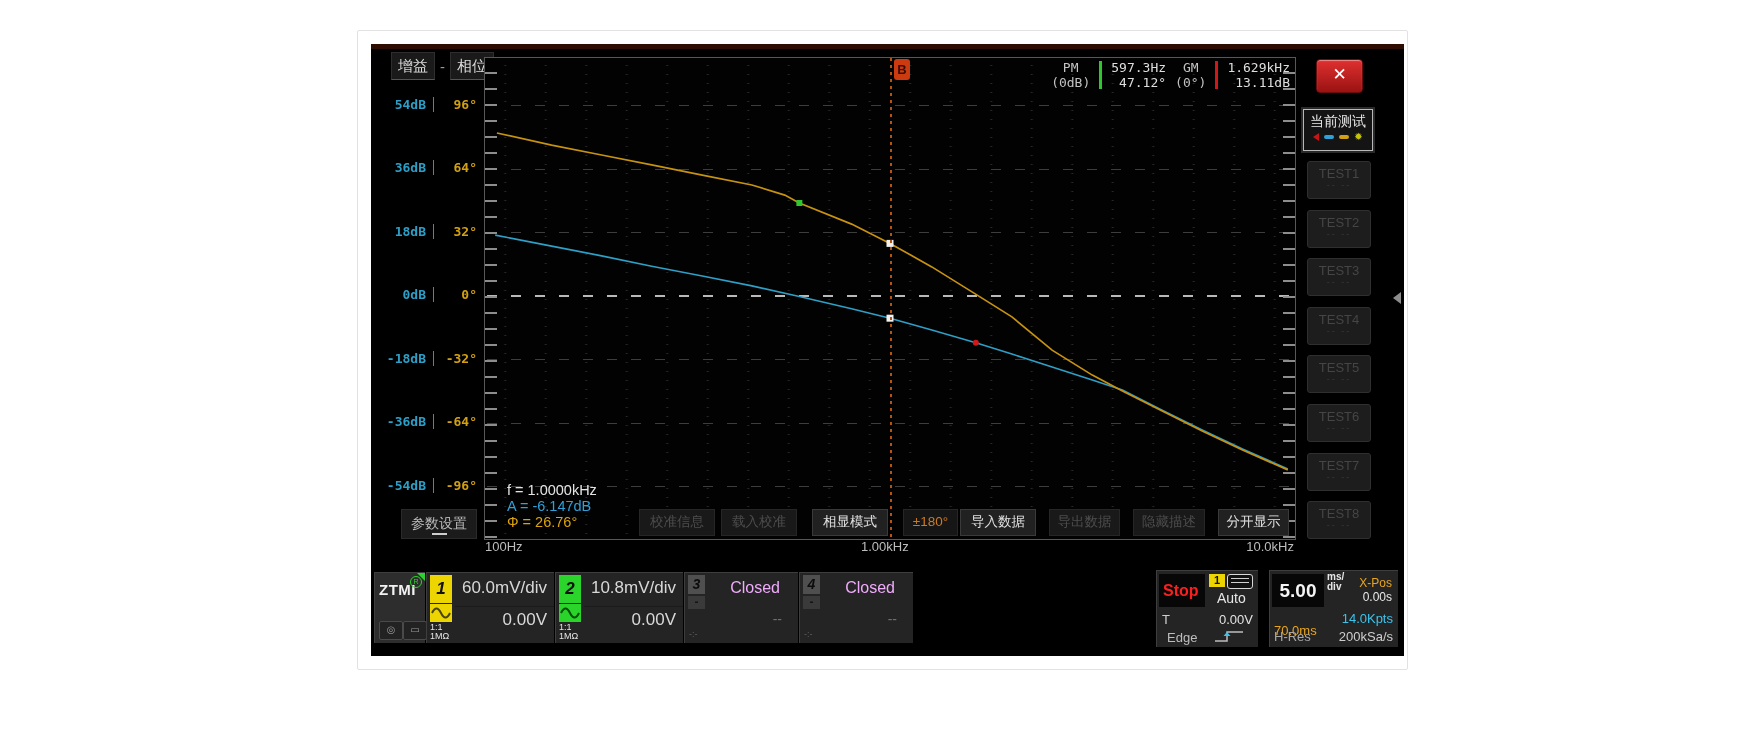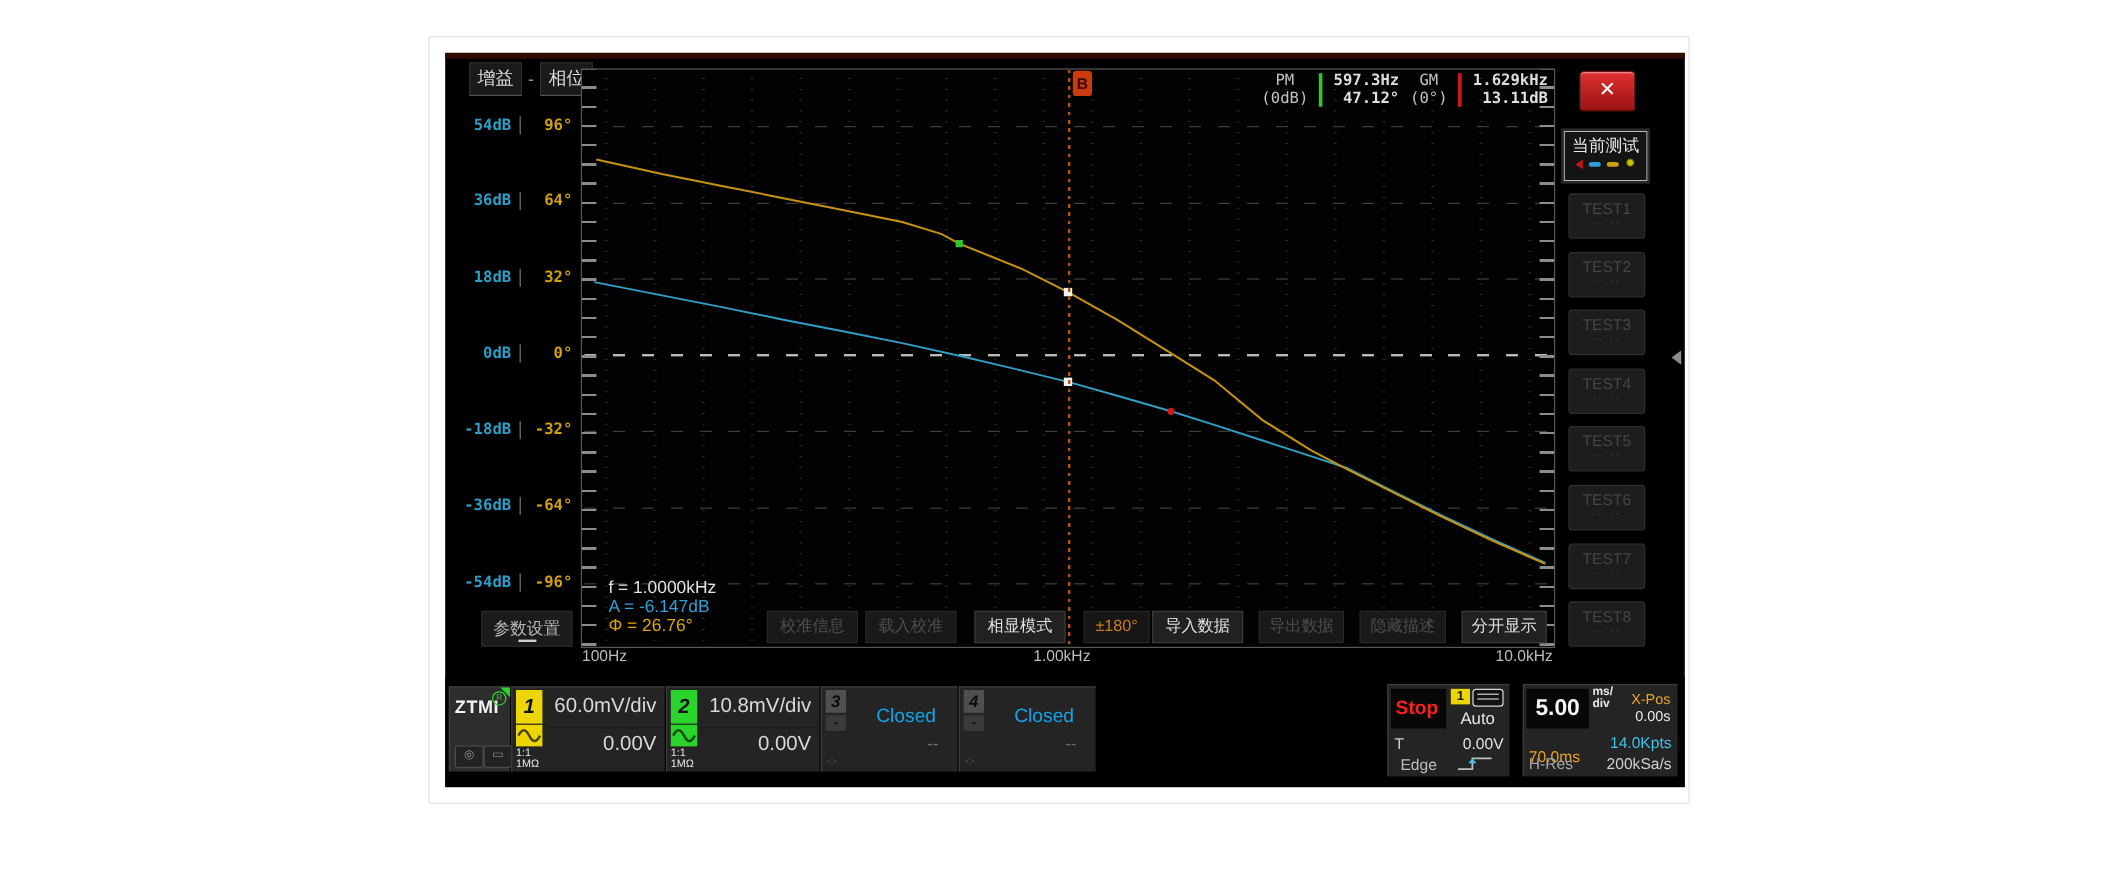--- a/index.html
+++ b/index.html
@@ -25,21 +25,21 @@
   .hgrid.zero{height:2px;background:repeating-linear-gradient(90deg,#b9b9b9 0 10px,transparent 10px 24px);}
   .rulerL{position:absolute;left:0;top:0;bottom:0;width:12px;background:repeating-linear-gradient(180deg,transparent 0 14px,#8d8d8d 14px 16px);}
   .rulerR{position:absolute;right:0;top:0;bottom:0;width:12px;background:repeating-linear-gradient(180deg,transparent 0 14px,#8d8d8d 14px 16px);}
   #cursorline{position:absolute;left:405px;top:0;width:2px;height:481px;background:repeating-linear-gradient(180deg,#b35410 0 3px,transparent 3px 7px);z-index:3;}
   #cursorbadge{position:absolute;left:409px;top:1px;width:16px;height:21px;background:#cc3a10;border-radius:3px;color:#3c0c00;font-weight:bold;font-size:13px;text-align:center;line-height:21px;z-index:4;}
   #curves{position:absolute;left:0;top:0;z-index:2;}
   
   #pmgm{position:absolute;right:5px;top:2px;display:flex;gap:9px;font-size:13px;line-height:15px;z-index:5;font-family:"DejaVu Sans Mono","Liberation Mono",monospace;}
   #pmgm .lbl{color:#c2c2c2;text-align:center;}
   #pmgm .vbar{width:3px;height:28px;margin-top:1px;}
-  #pmgm .val{color:#dedede;text-align:right;font-weight:bold;}
+  #pmgm .val{color:#dedede;text-align:right;}
   
   #creadout{position:absolute;left:22px;top:424px;font-size:14.5px;line-height:16px;z-index:5;}
   #creadout .f{color:#e3e3e3;} #creadout .a{color:#2fa0d8;} #creadout .p{color:#dca408;}
   
   .tbtn{position:absolute;top:451px;height:25px;background:#191919;border:1px solid #262626;font-size:13.5px;text-align:center;line-height:24px;z-index:6;}
   .tbtn.dim{color:#4d4d4d;}
   .tbtn.active{color:#e0e0e0;background:#212121;border-color:#3a3a3a;}
   .tbtn.orange{color:#cf7a1e;background:#161616;}
   
   #parambtn{left:30px;top:465px;width:74px;height:28px;background:#1b1b1b;border:1px solid #2a2a2a;color:#b9b9b9;font-size:14px;text-align:center;line-height:27px;}
@@ -67,21 +67,21 @@
   .touchicon{position:absolute;width:22px;height:17px;background:#222;border:1px solid #4a4a4a;border-radius:2px;color:#9a9a9a;font-size:10px;text-align:center;line-height:16px;}
   .chpanel{height:70px;}
   .chbadge{position:absolute;left:3px;top:2px;width:22px;height:28px;font-style:italic;font-weight:bold;font-size:17px;text-align:center;line-height:28px;color:#111;}
   .chsine{position:absolute;left:3px;top:31px;width:22px;height:18px;}
   .chprobe{position:absolute;left:3px;top:50px;font-size:9px;color:#e6e6e6;line-height:9px;}
   .chscale{position:absolute;right:7px;top:5px;font-size:17px;color:#d8d8d8;}
   .choffset{position:absolute;right:7px;top:37px;font-size:17px;color:#d8d8d8;}
   .chdiv{position:absolute;left:28px;right:0;top:33px;height:1px;background:#1b1b1b;}
   .badge-sm{position:absolute;left:3px;top:2px;width:17px;height:19px;background:#4f4f4f;color:#0c0c0c;font-style:italic;font-weight:bold;font-size:14px;text-align:center;line-height:19px;}
   .minus-sm{position:absolute;left:3px;top:23px;width:17px;height:13px;background:#3a3a3a;color:#141414;font-weight:bold;font-size:12px;text-align:center;line-height:12px;}
-  .closed{position:absolute;right:18px;top:16px;font-size:16px;color:#0ea5e9;}
+  .closed{position:absolute;right:18px;top:6px;font-size:16px;color:#f0abfc;}
   .dashval{position:absolute;right:16px;top:38px;font-size:14px;color:#6f6f6f;}
   .timeval{position:absolute;left:4px;top:56px;font-size:9px;color:#5f5f5f;}
   
   #trigpanel{left:785px;top:6px;width:101px;height:76px;}
   #stopblock{position:absolute;left:2px;top:3px;width:46px;height:33px;background:#070707;}
   #stopblock span{color:#fb2020;font-weight:bold;font-size:16px;line-height:33px;margin-left:4px;}
   .ybadge{position:absolute;background:#ecd500;color:#141400;font-weight:bold;text-align:center;}
   #keypadicon{position:absolute;left:70px;top:3px;width:24px;height:13px;border:1px solid #d8d8d8;border-radius:3px;background:#111;}
   #keypadicon i{display:block;height:1px;background:#cfcfcf;margin:3px 3px 0 3px;}
   #trigauto{position:absolute;left:60px;top:19px;color:#e6e6e6;font-size:14px;}

